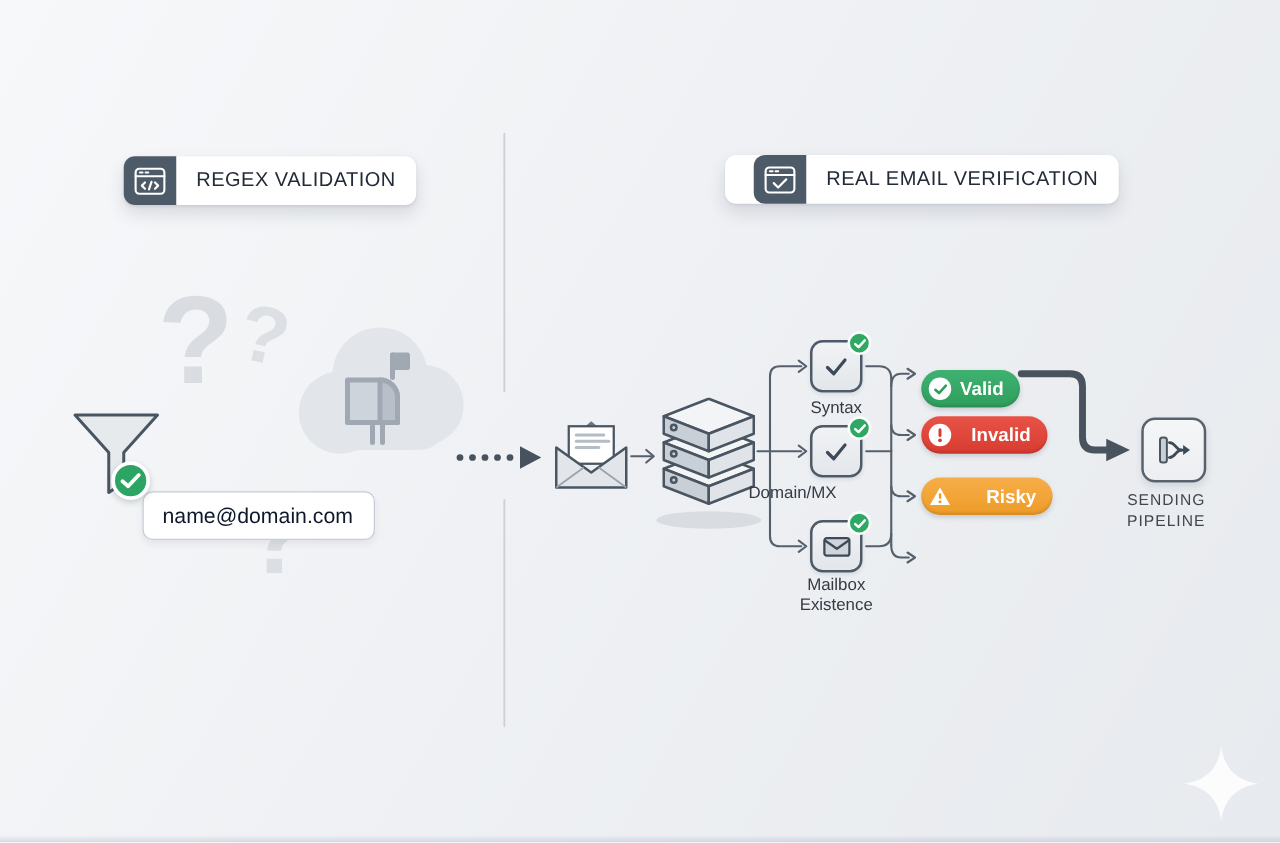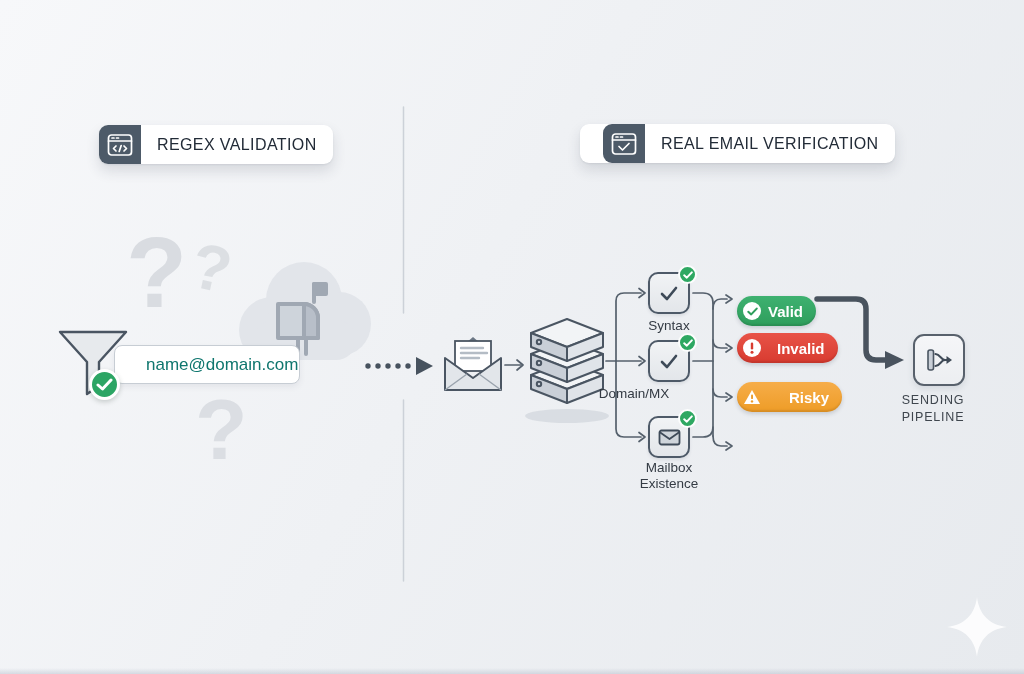--- a/index.html
+++ b/index.html
@@ -27,23 +27,24 @@
     font-size:16px; font-weight:400; letter-spacing:.4px; color:#222b37;
   }
 
   
   .qm { font-weight:700; color:#d9dce1; line-height:1; user-select:none; }
 
   
   .email-input {
     width:186px; height:39px; background:#ffffff;
     border:1.5px solid #c7cdd4; border-radius:8px;
-    display:flex; align-items:center; padding-left:31px;
-    font-size:17px; color:#0f766e;
+    display:flex; align-items:center; padding-left:15px;
+    font-size:17px; color:#0f172a;
     box-shadow:0 3px 6px rgba(60,70,90,.08);
+    margin-top:48px;
   }
   .check-main {
     width:31px; height:31px; border-radius:50%;
     background:#2ca564; border:3px solid #ffffff;
     display:flex; align-items:center; justify-content:center;
     box-shadow:0 2px 5px rgba(40,60,50,.22);
   }
 
   
   .node {

